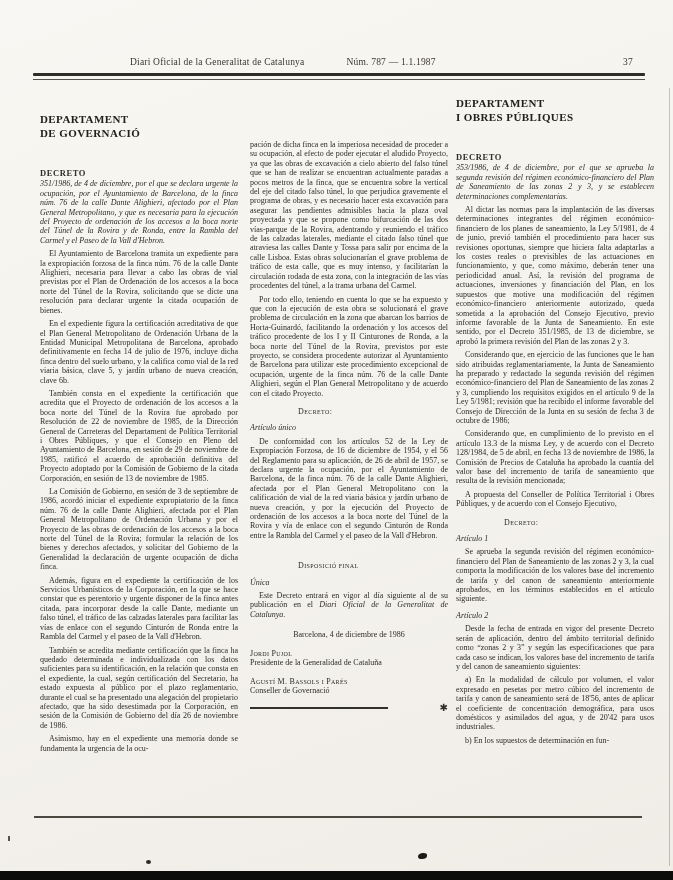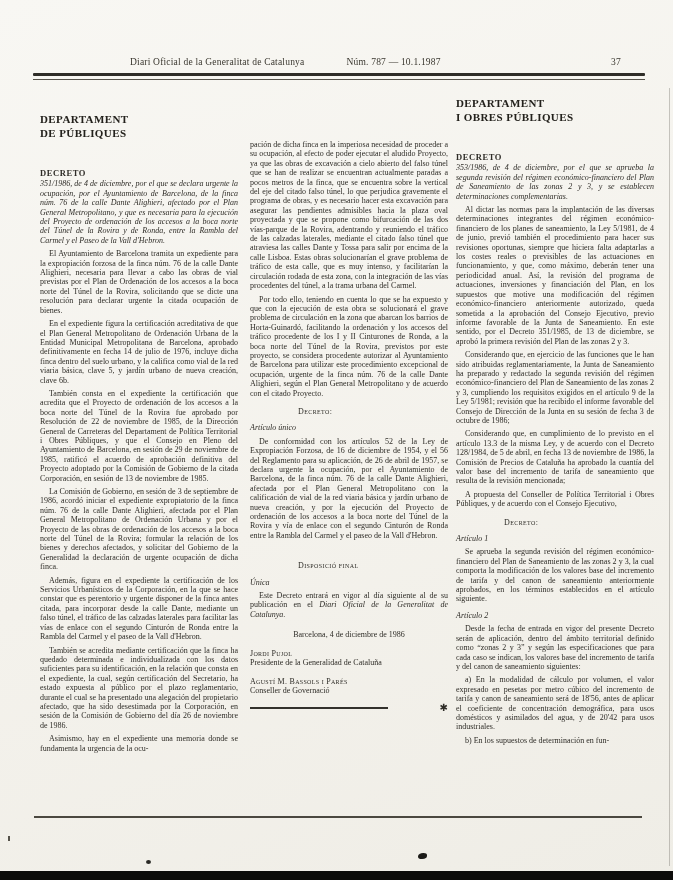--- a/index.html
+++ b/index.html
@@ -11,21 +11,21 @@
   }
   
   .header-row{
     position:absolute;left:35px;top:57px;width:610px;
     display:flex;align-items:baseline;
     font-size:9.5px;color:#3a372f;letter-spacing:.2px;
   }
   .journal-title{margin-left:95px;}
   .issue-number{margin-left:42px;}
   .header-spacer{flex:1;}
-  .page-number{margin-right:24px;}
+  .page-number{margin-right:12px;}
   .rule-thick{position:absolute;left:33px;top:73px;width:612px;height:3px;background:#2f2d28;border-radius:1px;}
   .rule-thin{position:absolute;left:33px;top:79px;width:612px;height:1px;background:#55524a;}
   
   .col{position:absolute;width:198px;font-size:8px;line-height:9.4px;text-align:justify;}
   .col-left{left:40px;top:113px;}
   .col-mid{left:250px;top:136px;}
   .col-right{left:456px;top:97px;}
   .dept-heading{font-weight:bold;font-size:11px;line-height:13.5px;letter-spacing:.4px;color:#23211c;text-align:left;}
   .decree-label{font-weight:bold;font-size:8.5px;letter-spacing:.6px;margin-top:29px;text-align:left;}
   .summary{font-style:italic;margin:1px 0 0 0;}
@@ -50,31 +50,31 @@
   .speck-b{position:absolute;left:146px;top:860px;width:5px;height:4px;background:#2a2925;border-radius:50%;}
   .speck-c{position:absolute;left:8px;top:836px;width:2px;height:5px;background:#55524a;}
 </style>
 </head>
 <body>
 
 <div class="page">
 
   <div class="header-row">
     <span class="journal-title">Diari Oficial de la Generalitat de Catalunya</span>
-    <span class="issue-number">Núm. 787 — 10.1.1987</span>
+    <span class="issue-number">Núm. 787 — 1.1.1987</span>
     <span class="header-spacer"></span>
     <span class="page-number">37</span>
   </div>
   <div class="rule-thick"></div>
   <div class="rule-thin"></div>
 
   <div class="col col-left">
     <div class="dept-heading">
       <div>DEPARTAMENT</div>
-      <div>DE PÚBLIQUES</div>
+      <div>DE GOVERNACIÓ</div>
     </div>
     <div class="decree-label">DECRETO</div>
     <p class="summary">351/1986, de 4 de diciembre, por el que se declara urgente la ocupación, por el Ayuntamiento de Barcelona, de la finca núm. 76 de la calle Dante Alighieri, afectado por el Plan General Metropolitano, y que es necesaria para la ejecución del Proyecto de ordenación de los accesos a la boca norte del Túnel de la Rovira y de Ronda, entre la Rambla del Carmel y el Paseo de la Vall d'Hebron.</p>
     <p class="para">El Ayuntamiento de Barcelona tramita un expediente para la expropiación forzosa de la finca núm. 76 de la calle Dante Alighieri, necesaria para llevar a cabo las obras de vial previstas por el Plan de Ordenación de los accesos a la boca norte del Túnel de la Rovira, solicitando que se dicte una resolución para declarar urgente la citada ocupación de bienes.</p>
     <p class="para">En el expediente figura la certificación acreditativa de que el Plan General Metropolitano de Ordenación Urbana de la Entidad Municipal Metropolitana de Barcelona, aprobado definitivamente en fecha 14 de julio de 1976, incluye dicha finca dentro del suelo urbano, y la califica como vial de la red viaria básica, clave 5, y jardín urbano de nueva creación, clave 6b.</p>
     <p class="para">También consta en el expediente la certificación que acredita que el Proyecto de ordenación de los accesos a la boca norte del Túnel de la Rovira fue aprobado por Resolución de 22 de noviembre de 1985, de la Dirección General de Carreteras del Departament de Política Territorial i Obres Públiques, y que el Consejo en Pleno del Ayuntamiento de Barcelona, en sesión de 29 de noviembre de 1985, ratificó el acuerdo de aprobación definitiva del Proyecto adoptado por la Comisión de Gobierno de la citada Corporación, en sesión de 13 de noviembre de 1985.</p>
     <p class="para">La Comisión de Gobierno, en sesión de 3 de septiembre de 1986, acordó iniciar el expediente expropiatorio de la finca núm. 76 de la calle Dante Alighieri, afectada por el Plan General Metropolitano de Ordenación Urbana y por el Proyecto de las obras de ordenación de los accesos a la boca norte del Túnel de la Rovira; formular la relación de los bienes y derechos afectados, y solicitar del Gobierno de la Generalidad la declaración de urgente ocupación de dicha finca.</p>
     <p class="para">Además, figura en el expediente la certificación de los Servicios Urbanísticos de la Corporación, en la que se hace constar que es perentorio y urgente disponer de la finca antes citada, para incorporar desde la calle Dante, mediante un falso túnel, el tráfico de las calzadas laterales para facilitar las vías de enlace con el segundo Cinturón de Ronda entre la Rambla del Carmel y el paseo de la Vall d'Hebron.</p>
     <p class="para">También se acredita mediante certificación que la finca ha quedado determinada e individualizada con los datos suficientes para su identificación, en la relación que consta en el expediente, la cual, según certificación del Secretario, ha estado expuesta al público por el plazo reglamentario, durante el cual se ha presentado una alegación del propietario afectado, que ha sido desestimada por la Corporación, en sesión de la Comisión de Gobierno del día 26 de noviembre de 1986.</p>
     <p class="para">Asimismo, hay en el expediente una memoria donde se fundamenta la urgencia de la ocu-</p>

